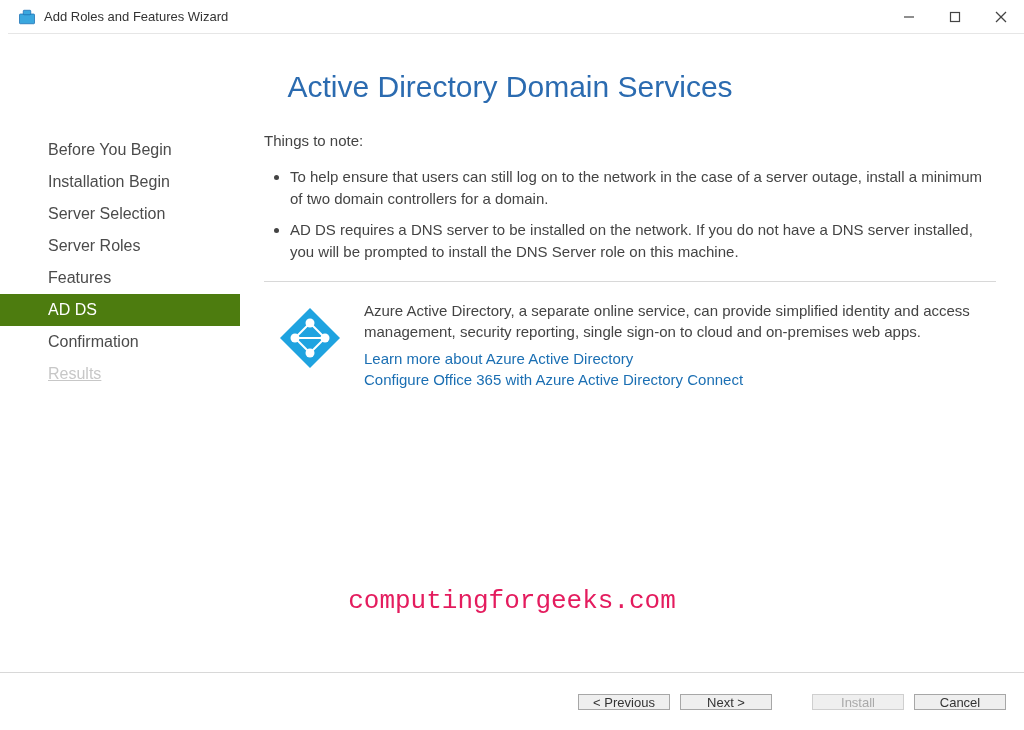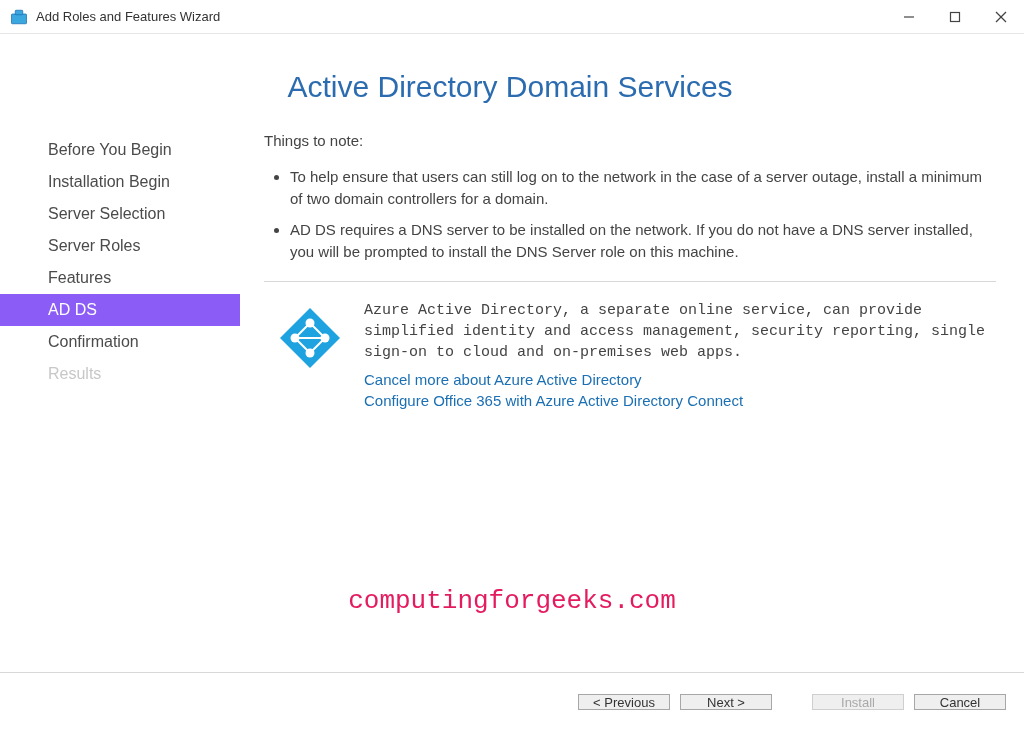--- a/index.html
+++ b/index.html
@@ -15,20 +15,21 @@
     position: relative;
   }
 
   
   .titlebar {
     height: 34px;
     display: flex;
     align-items: center;
     border-bottom: 1px solid #e6e6e6;
     background: #fff;
+    margin-left: 8px;
   }
   .titlebar .app-icon {
     width: 18px; height: 18px;
     margin-left: 10px;
     margin-right: 8px;
   }
   .titlebar-title {
     font-size: 13px;
     color: #333;
     flex: 1;
@@ -82,26 +83,27 @@
     flex-shrink: 0;
     padding-top: 4px;
   }
   .step {
     padding: 7px 16px 7px 48px;
     font-size: 16px;
     color: #4b4b4b;
     cursor: pointer;
   }
   .step.active {
-    background: #8b5cf6;
+    background: #4d7c0f;
     color: #fff;
   }
   .step.disabled {
     color: #c7c7c7;
     cursor: default;
+    text-decoration: underline;
   }
 
   .content {
     flex: 1;
     padding: 0 28px 0 24px;
     color: #444;
     font-size: 15px;
   }
   .content p { margin: 0 0 14px 0; line-height: 1.45; }
   .content ul { margin: 6px 0 18px 0; padding-left: 26px; }
@@ -117,21 +119,21 @@
     display: flex;
     align-items: flex-start;
     gap: 22px;
   }
   .azure-icon {
     width: 64px; height: 64px;
     flex-shrink: 0;
     margin-top: 6px;
     margin-left: 14px;
   }
-  .azure-text p { margin: 0 0 8px 0; line-height: 1.4; font-family: Liberation Mono, monospace; }
+  .azure-text p { margin: 0 0 8px 0; line-height: 1.4; }
   .linklike {
     color: #1b6fb3;
     cursor: pointer;
     display: block;
     margin-bottom: 4px;
   }
 
   .watermark {
     position: absolute;
     left: 0; right: 0;
@@ -240,21 +242,21 @@
           <circle cx="32" cy="47" r="4.5" fill="#fff"></circle>
           <line x1="32" y1="17" x2="17" y2="32" stroke="#fff" stroke-width="2"></line>
           <line x1="32" y1="17" x2="47" y2="32" stroke="#fff" stroke-width="2"></line>
           <line x1="17" y1="32" x2="32" y2="47" stroke="#fff" stroke-width="2"></line>
           <line x1="47" y1="32" x2="32" y2="47" stroke="#fff" stroke-width="2"></line>
           <line x1="17" y1="32" x2="47" y2="32" stroke="#fff" stroke-width="2"></line>
         </svg>
       </span>
       <div class="azure-text">
         <p>Azure Active Directory, a separate online service, can provide simplified identity and access management, security reporting, single sign-on to cloud and on-premises web apps.</p>
-        <span class="linklike">Cancel more about Azure Active Directory</span>
+        <span class="linklike">Learn more about Azure Active Directory</span>
         <span class="linklike">Configure Office 365 with Azure Active Directory Connect</span>
       </div>
     </div>
   </div>
 </div>
 
 <div class="watermark">computingforgeeks.com</div>
 
 <div class="footer">
   <button class="btn">&lt; Previous</button>

